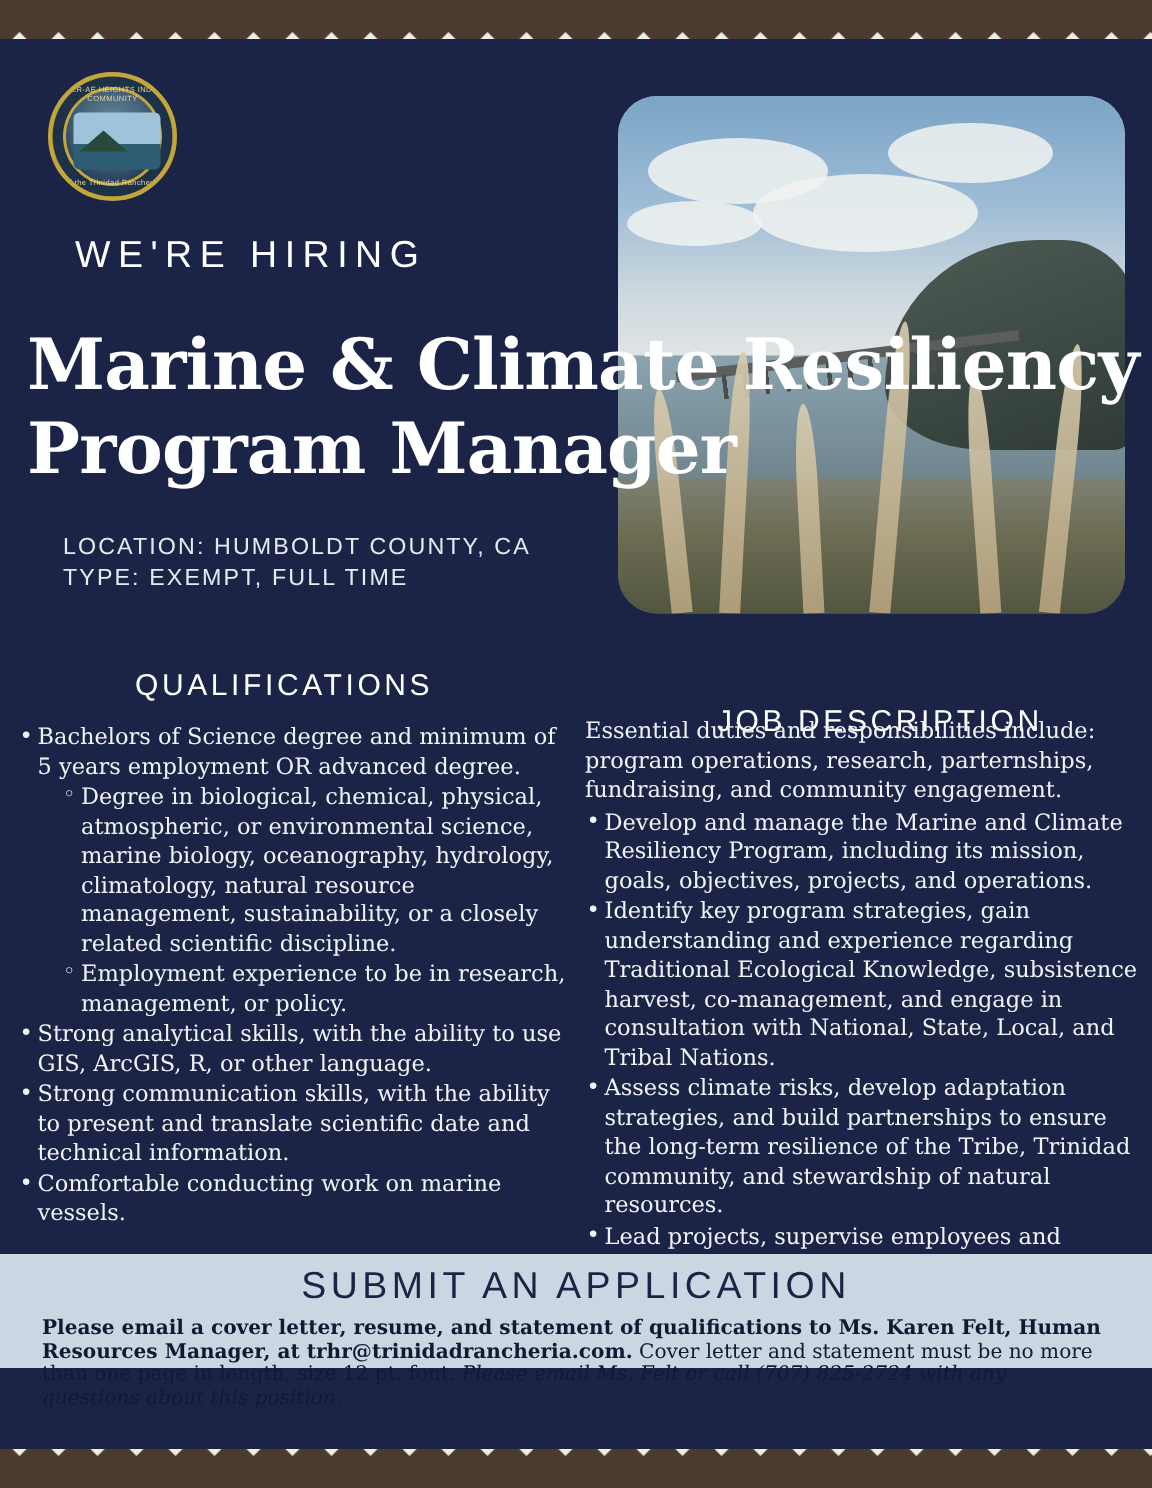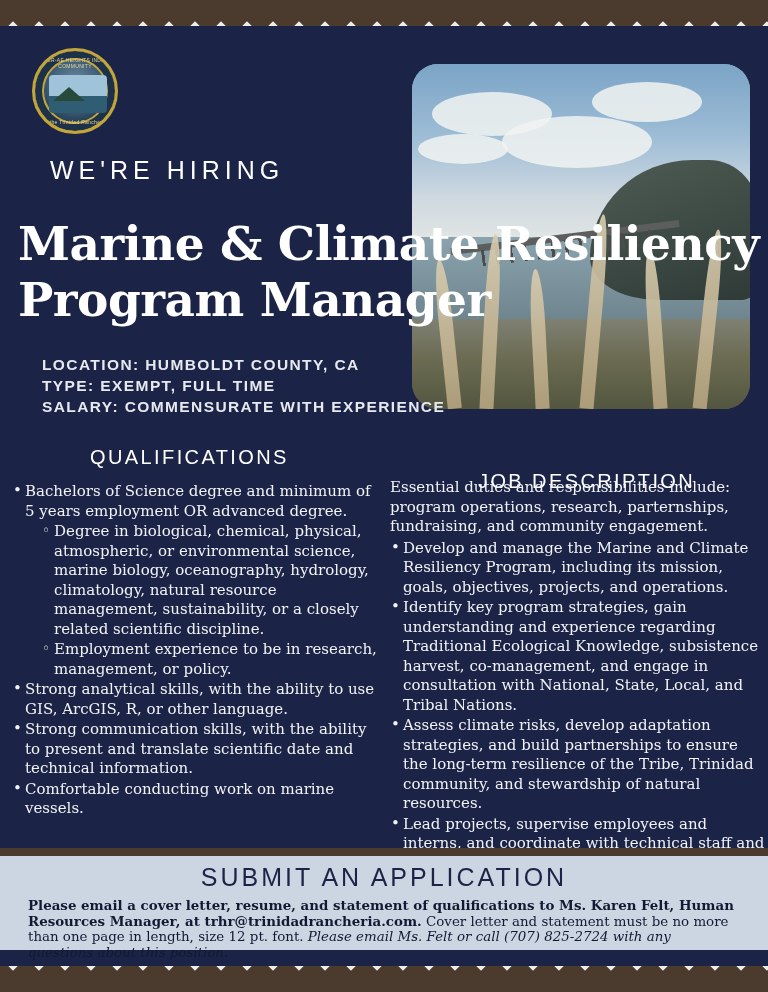--- a/index.html
+++ b/index.html
@@ -123,21 +123,21 @@
     font-size: 25px; letter-spacing: 5px; font-weight: 400;
   }
   .title {
     position: absolute; top: 190px; left: 14px; width: 760px;
     color: #fff; font-family: "DejaVu Serif", serif; font-weight: bold;
     font-size: 47px; line-height: 56px; letter-spacing: -0.5px;
   }
   .meta {
     position: absolute; top: 328px; left: 38px;
     color: #e7e9ef; font-family: "Liberation Sans", sans-serif;
-    font-size: 15.5px; letter-spacing: 1.4px; line-height: 21px; font-weight: bold;
+    font-size: 15.5px; letter-spacing: 1.4px; line-height: 21px;
   }
 
   
   .col-head {
     position: absolute; color: #fff;
     font-family: "Liberation Sans", sans-serif; font-weight: normal;
     font-size: 20px; letter-spacing: 2.4px;
   }
   .col-head.q { top: 420px; left: 86px; }
   .col-head.j { top: 422px; left: 474px; margin-top: 22px; }
@@ -154,21 +154,21 @@
   ul { list-style: none; }
   li { position: relative; padding-left: 13px; margin-bottom: 1px; }
   li:before {
     content: "•"; position: absolute; left: 1px; top: -1px; font-size: 15px;
   }
   ul.sub { margin-left: 16px; margin-top: 1px; }
   ul.sub > li:before { content: "◦"; font-size: 14px; }
 
   
   .footer {
-    position: absolute; left: 0; top: 856px; width: 768px; height: 94px;
+    position: absolute; left: 0; top: 836px; width: 768px; height: 76px;
     background: #ccd6e2;
   }
   .footer-title {
     text-align: center; color: #1b2447;
     font-family: "Liberation Sans", sans-serif;
     font-size: 25px; letter-spacing: 3px; padding-top: 7px;
   }
   .footer-body {
     padding: 6px 28px 0 28px; color: #111a33;
     font-size: 13.4px; line-height: 15.6px;
@@ -209,21 +209,20 @@
       <div class="grass g5"></div>
       <div class="grass g6"></div>
     </div>
 
     <div class="hiring">WE'RE HIRING</div>
     <div class="title">Marine &amp; Climate Resiliency Program Manager</div>
 
     <div class="meta">
       <div>LOCATION: HUMBOLDT COUNTY, CA</div>
       <div>TYPE: EXEMPT, FULL TIME</div>
-      <div>SALARY: COMMENSURATE WITH EXPERIENCE</div>
     </div>
 
     <div class="col-head q">QUALIFICATIONS</div>
     <div class="col-head j">JOB DESCRIPTION</div>
 
     <div class="col left">
       <ul>
         <li>
           <span>Bachelors of Science degree and minimum of 5 years employment OR advanced degree.</span>
           <ul class="sub">

